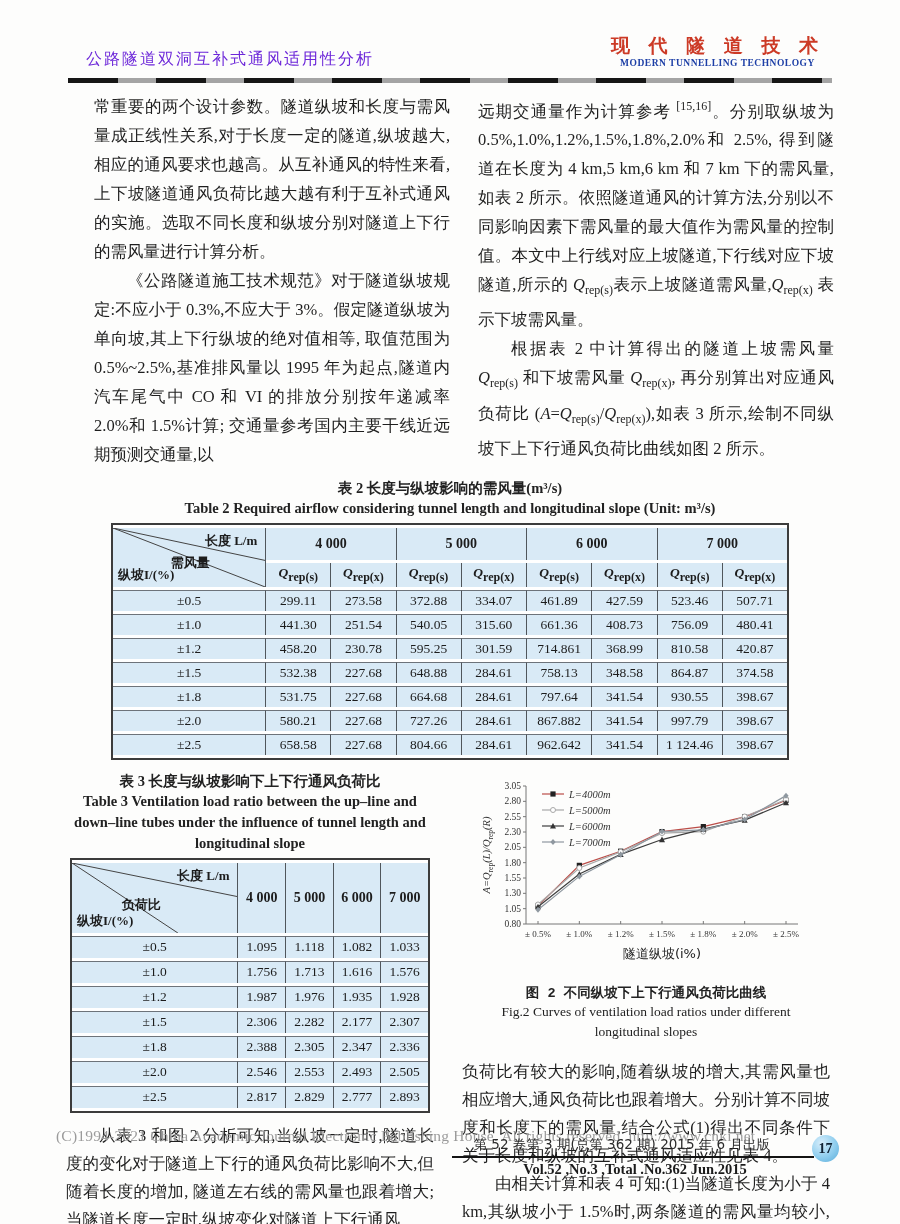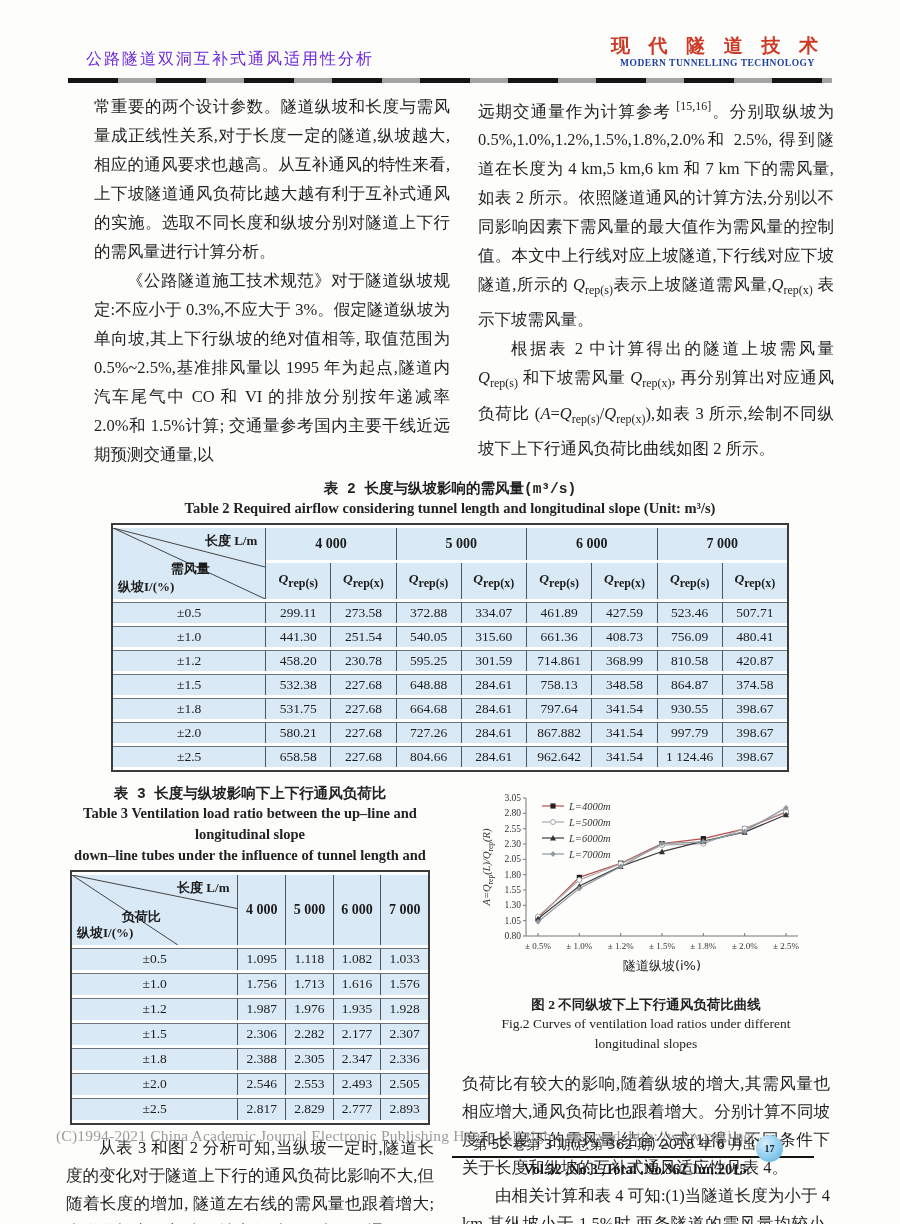--- a/index.html
+++ b/index.html
@@ -16,62 +16,62 @@
   .rule{height:5px;margin:2px 2px 0 2px;background:repeating-linear-gradient(90deg,#161616 0 50px,#a4a4a4 50px 88px);}
 
   
   .cols{display:flex;gap:28px;margin-top:9px;margin-left:28px;}
   .col{width:368px;font-size:16.5px;line-height:29px;text-align:justify;color:#1e1e1e;}
   .col p{margin:0;}
   .indent{text-indent:2em;}
   sub,sup{font-size:12px;}
 
   
-  .tbl-title-cn{font-weight:bold;font-size:14.5px;text-align:center;margin-top:10px;font-family:Liberation Mono, monospace;}
+  .tbl-title-cn{font-weight:bold;font-size:14.5px;text-align:center;margin-top:10px;font-family:Liberation Serif, serif;}
   .tbl-title-en{font-weight:bold;font-size:14.5px;text-align:center;line-height:21px;}
 
   
   table.blue{border-collapse:separate;border-spacing:0 3px;background:#fff;border:2px solid #3c3c3c;margin:4px auto 0 auto;}
   table.blue th,table.blue td{background:#d9eaf6;font-size:13.5px;padding:0 2px;text-align:center;color:#1c1c1c;}
   table.blue td,table.blue th{border-right:1px solid #50565c;}
   table.blue tr>*:last-child{border-right:none;}
   table.blue tbody td{height:20px;border-top:1px solid #6d7артists3;}
   table.blue tbody td{border-top:1px solid #6d737a;}
   th.corner{position:relative;padding:0;}
   th.corner svg.diag{position:absolute;inset:0;width:100%;height:100%;}
   th.corner .c-top{position:absolute;top:4px;right:8px;font-size:13px;}
   th.corner .c-mid{position:absolute;top:45%;left:38%;font-size:13px;}
   th.corner .c-bot{position:absolute;bottom:3px;left:5px;font-size:13px;}
   #t2 th.len{height:32px;font-size:14px;}
-  #t2 th.q{height:36px;}
+  #t2 th.q{height:24px;}
   #t2 td.slope{width:164px;}
   #t2 td{width:63px;}
   #t3 th.len{height:30px;font-size:14px;width:45px;}
   #t3 th.corner{width:188px;}
   #t3 td{height:21px;}
   i.q{font-style:italic;font-family:"Liberation Serif",serif;}
 
   
   .bottom{display:flex;gap:28px;margin-top:10px;}
   .bcol{width:368px;}
   .bcol .text{font-size:16.5px;line-height:28px;text-align:justify;color:#1e1e1e;margin-top:9px;}
 
   
   .fig-wrap{margin:6px 0 16px 16px;}
-  .fig-cap-cn{text-align:center;font-size:13.5px;font-weight:bold;margin-top:14px;font-family:Liberation Serif, serif;}
+  .fig-cap-cn{text-align:center;font-size:13.5px;font-weight:bold;margin-top:14px;font-family:Liberation Mono, monospace;}
   .fig-cap-en{text-align:center;font-size:13.5px;line-height:20px;}
 
   
   .copyright{position:absolute;left:56px;top:1127px;color:#9b9b9b;font-size:15.5px;letter-spacing:0.2px;}
   .issue-cn{position:absolute;left:452px;top:1136px;width:318px;text-align:right;font-size:13.5px;color:#2b2b2b;font-family:"DejaVu Sans","Liberation Sans",sans-serif;}
   .issue-rule{position:absolute;left:452px;top:1156px;width:362px;height:2px;background:#141414;}
   .issue-en{position:absolute;left:470px;top:1161px;width:330px;text-align:center;font-weight:bold;font-size:14.5px;color:#1b1b1b;}
-  .pg-circle{position:absolute;left:756px;top:1135px;width:27px;height:27px;border-radius:50%;
+  .pg-circle{position:absolute;left:812px;top:1135px;width:27px;height:27px;border-radius:50%;
     background:radial-gradient(circle at 35% 30%,#d8eefb,#8ecdee 55%,#5aabd8);display:flex;align-items:center;justify-content:center;
-    font-weight:bold;font-size:10px;color:#123;}
+    font-weight:bold;font-size:14px;color:#123;}
 </style>
 </head>
 <body>
 
 <div class="page">
   <div class="content">
 
     <div class="hdr">
       <div class="hdr-title">公路隧道双洞互补式通风适用性分析</div>
       <div class="hdr-right">
@@ -202,22 +202,22 @@
               <td>398.67</td>
             </tr>
           </tbody>
       </table>
     </div>
 
     <div class="bottom">
       <div class="bcol">
         <div class="tbl-title-cn" style="margin-top:2px;">表 3  长度与纵坡影响下上下行通风负荷比</div>
         <div class="tbl-title-en">Table 3  Ventilation load ratio between the up–line and</div>
+        <div class="tbl-title-en">down–line tubes under the influence of tunnel length and</div>
         <div class="tbl-title-en">longitudinal slope</div>
-        <div class="tbl-title-en">down–line tubes under the influence of tunnel length and</div>
         <table class="blue" id="t3" style="width:360px;">
           <thead>
             <tr>
               <th class="corner" style="height:70px;">
                 <svg class="diag" viewBox="0 0 100 100" preserveAspectRatio="none">
                   <line x1="0" y1="0" x2="100" y2="48" stroke="#444" stroke-width="1" vector-effect="non-scaling-stroke"></line>
                   <line x1="0" y1="0" x2="64" y2="100" stroke="#444" stroke-width="1" vector-effect="non-scaling-stroke"></line>
                 </svg>
                 <span class="c-top">长度 L/m</span>
                 <span class="c-mid" style="left:30%;top:48%;">负荷比</span>

